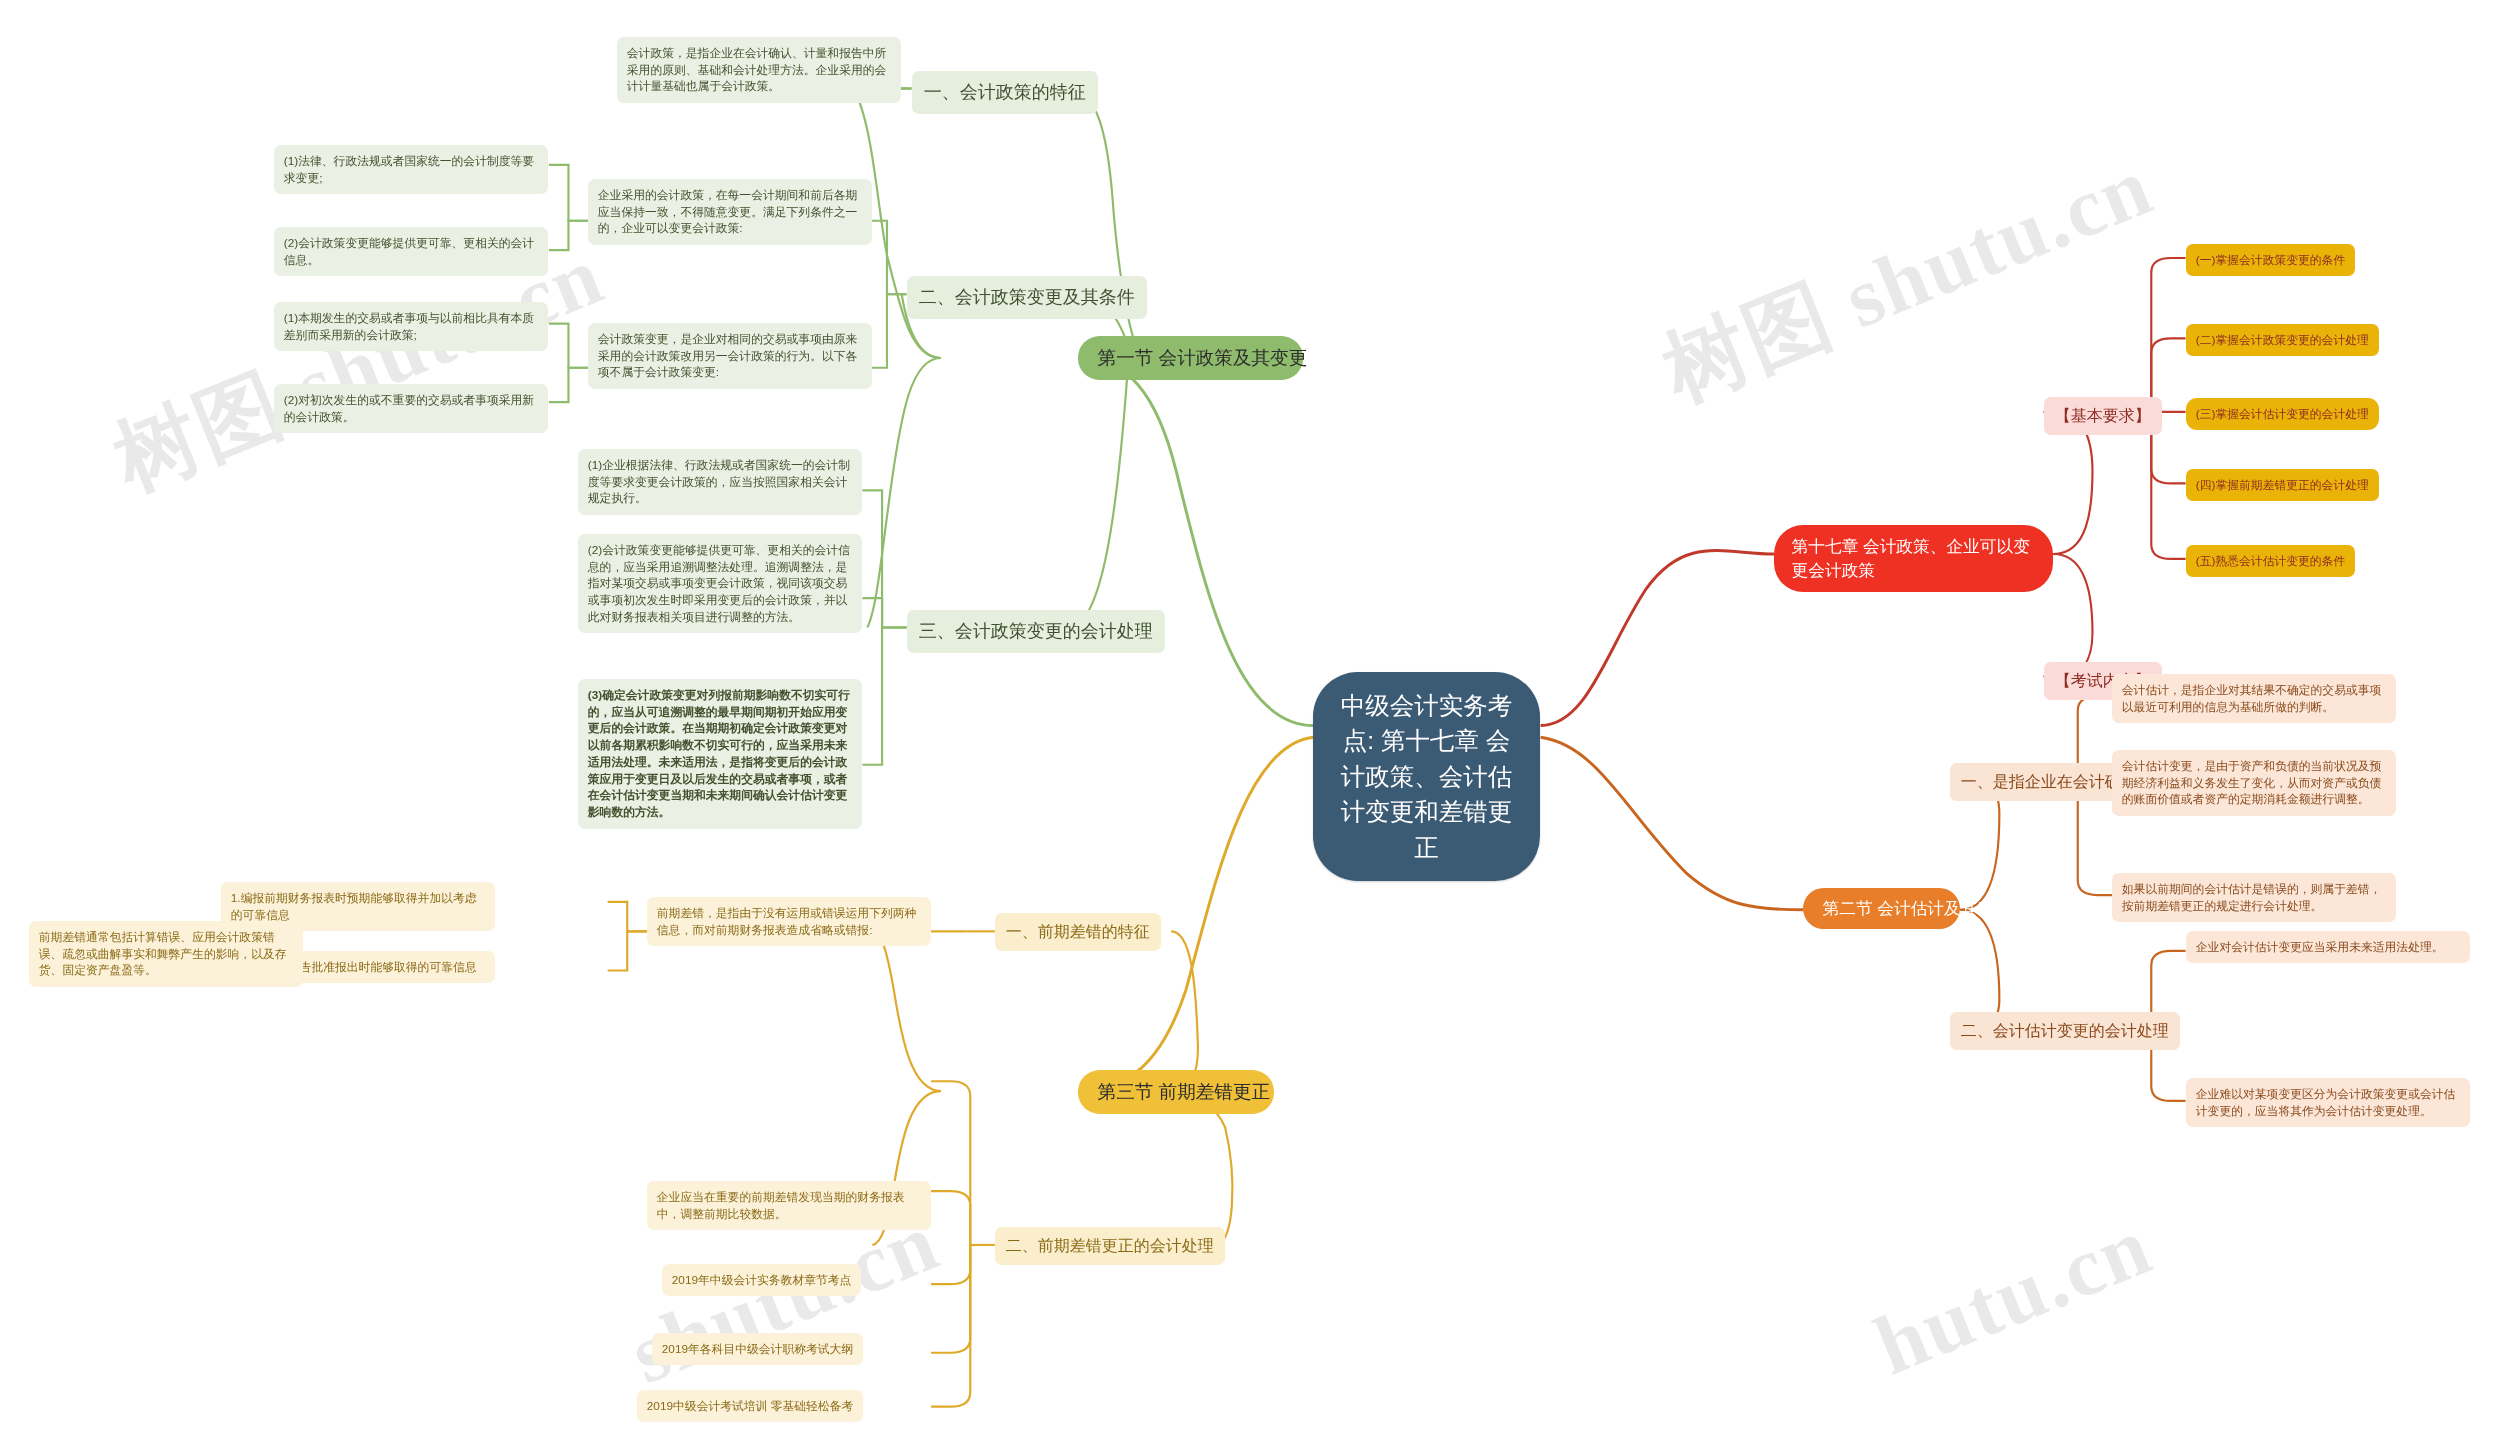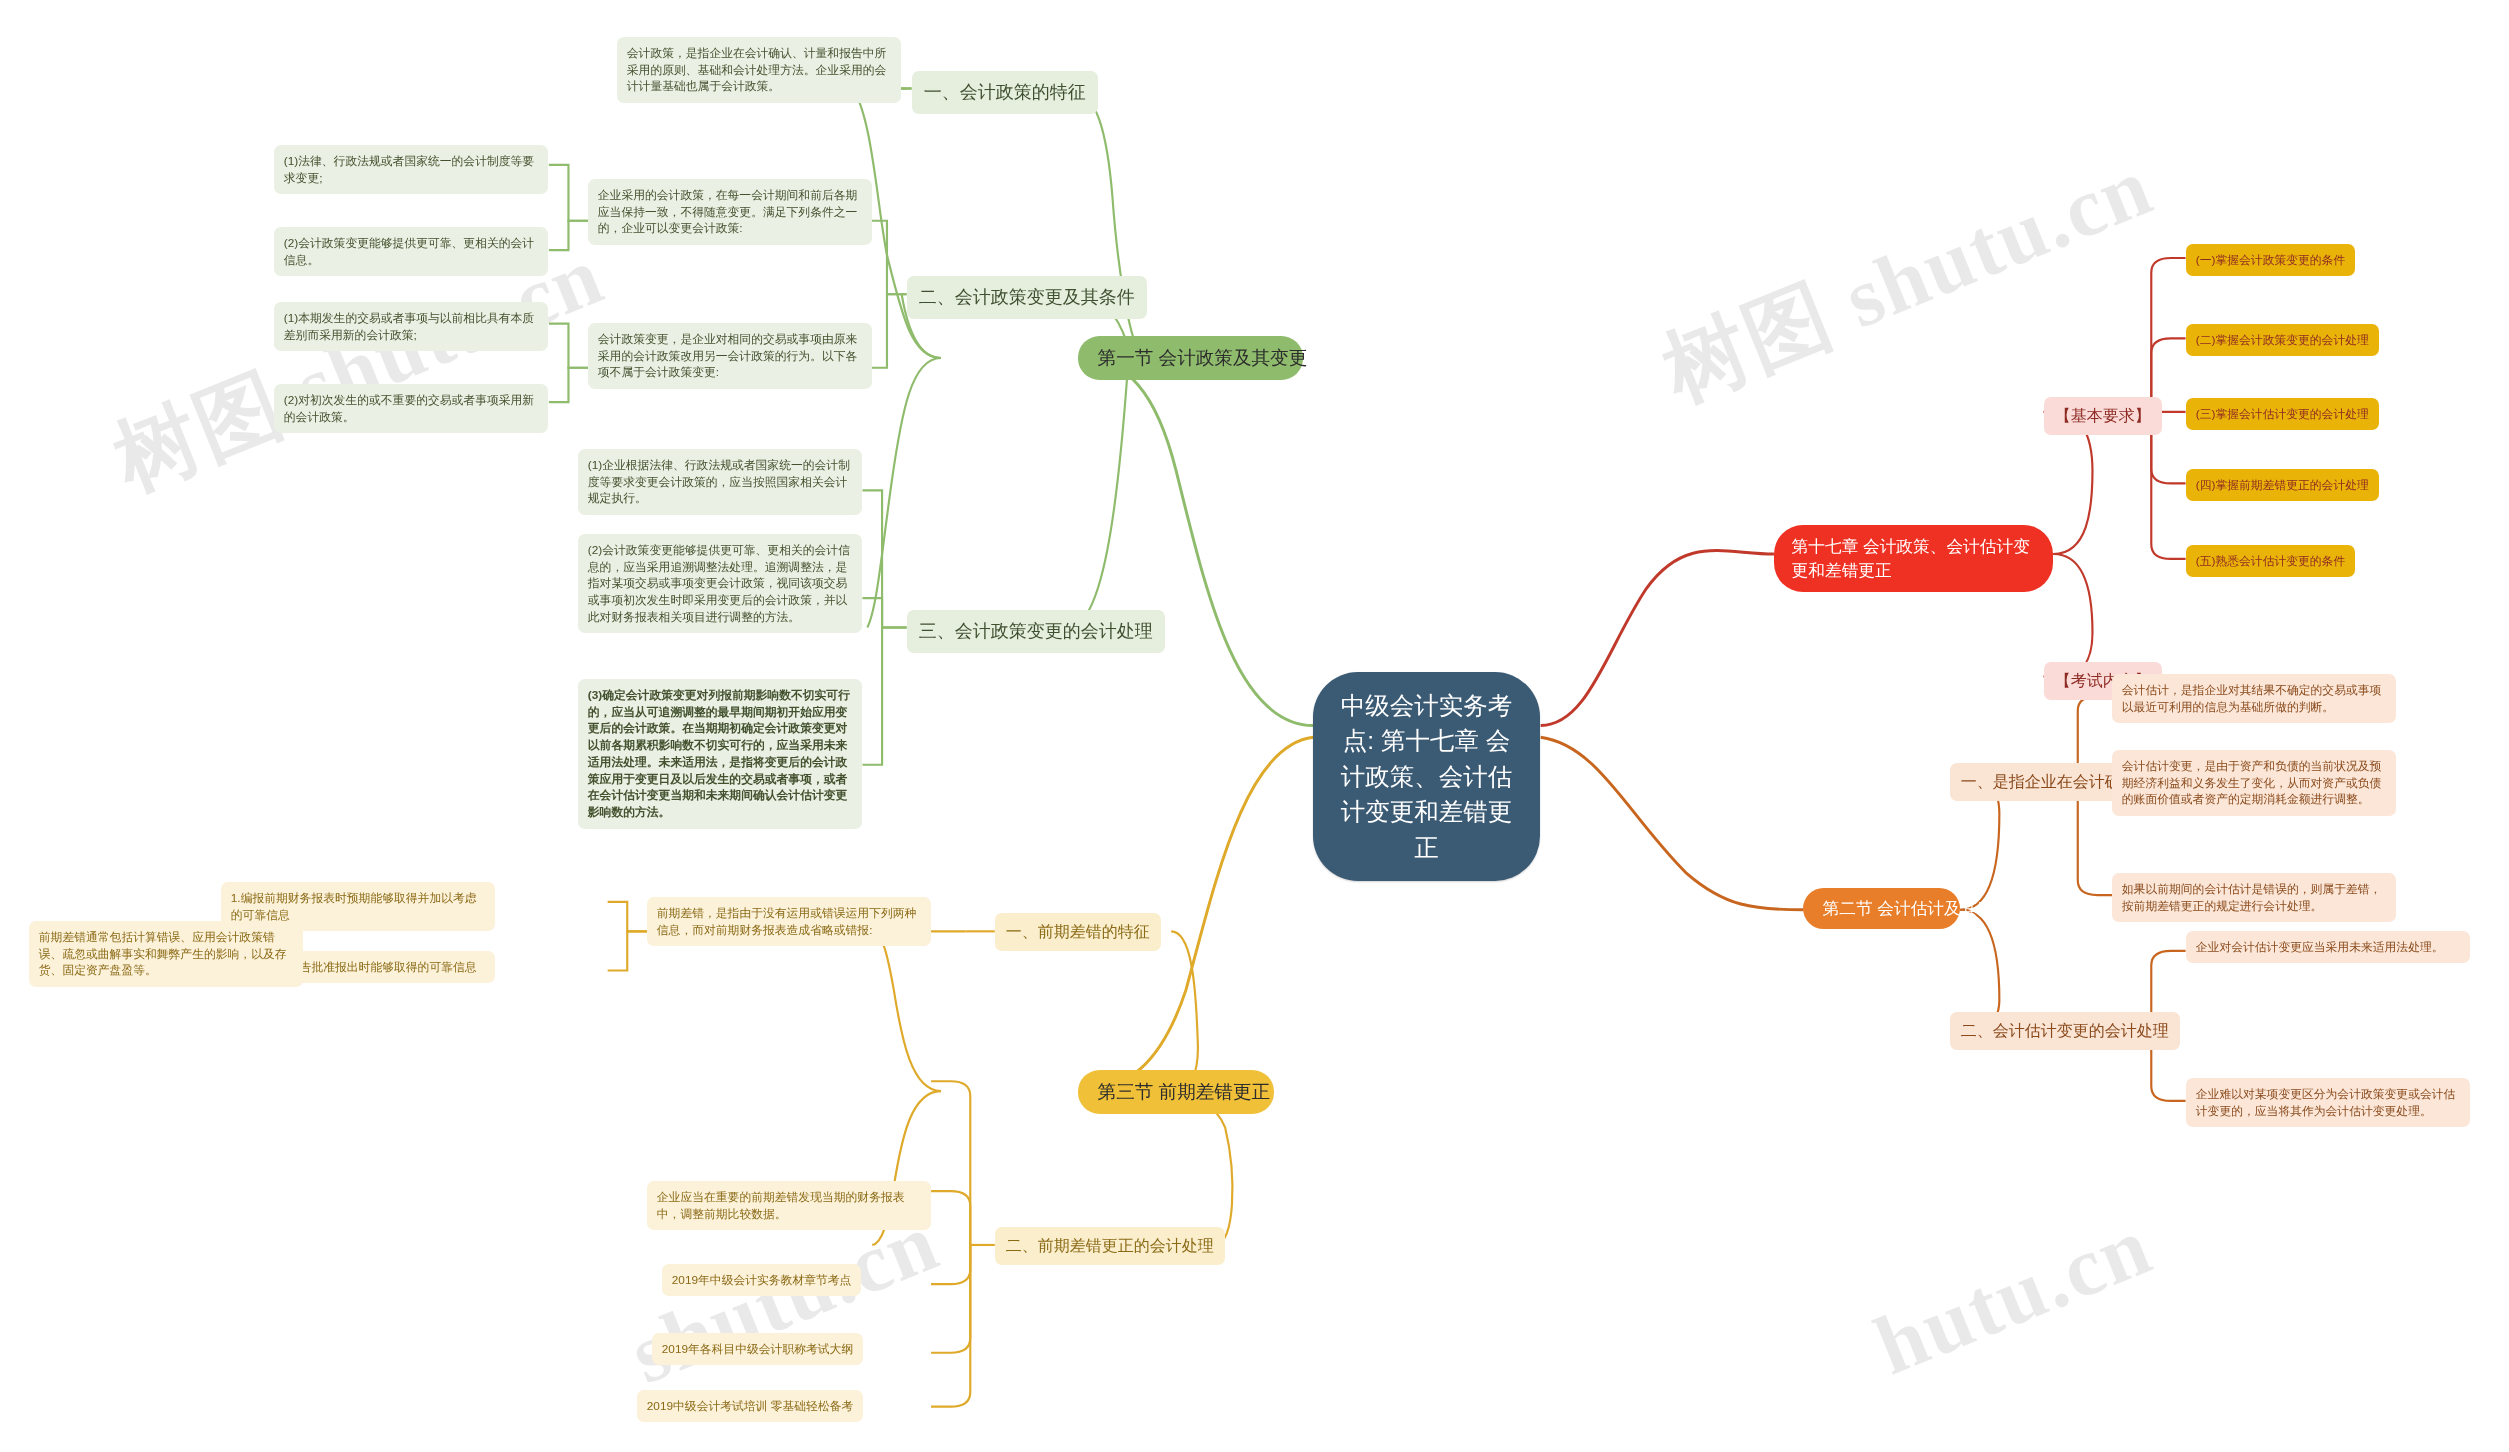--- a/index.html
+++ b/index.html
@@ -186,28 +186,28 @@
   <div class="node g2 sz-md" style="left:274px; top:227px; width:274px;">(2)会计政策变更能够提供更可靠、更相关的会计信息。</div>
 
   <div class="node g2 sz-md" style="left:588px; top:323px; width:284px;">会计政策变更，是企业对相同的交易或事项由原来采用的会计政策改用另一会计政策的行为。以下各项不属于会计政策变更:</div>
   <div class="node g2 sz-md" style="left:274px; top:302px; width:274px;">(1)本期发生的交易或者事项与以前相比具有本质差别而采用新的会计政策;</div>
   <div class="node g2 sz-md" style="left:274px; top:384px; width:274px;">(2)对初次发生的或不重要的交易或者事项采用新的会计政策。</div>
 
   <div class="node g2 sz-md" style="left:578px; top:449px; width:284px;">(1)企业根据法律、行政法规或者国家统一的会计制度等要求变更会计政策的，应当按照国家相关会计规定执行。</div>
   <div class="node g2 sz-md" style="left:578px; top:534px; width:284px;">(2)会计政策变更能够提供更可靠、更相关的会计信息的，应当采用追溯调整法处理。追溯调整法，是指对某项交易或事项变更会计政策，视同该项交易或事项初次发生时即采用变更后的会计政策，并以此对财务报表相关项目进行调整的方法。</div>
   <div class="node g2 sz-md" style="left:578px; top:679px; width:284px;font-weight:bold;">(3)确定会计政策变更对列报前期影响数不切实可行的，应当从可追溯调整的最早期间期初开始应用变更后的会计政策。在当期期初确定会计政策变更对以前各期累积影响数不切实可行的，应当采用未来适用法处理。未来适用法，是指将变更后的会计政策应用于变更日及以后发生的交易或者事项，或者在会计估计变更当期和未来期间确认会计估计变更影响数的方法。</div>
 
-  <div class="node pill red" style="left:1774px; top:525px; width:279px; font-size:16.7px; padding:9.8px 17.6px;">第十七章 会计政策、会计估计变更和差错更正</div>
+  <div class="node pill red" style="left:1774px; top:525px; width:279px; font-size:16.7px; padding:9.8px 17.6px;">第十七章 会计政策、企业可以变更会计政策</div>
 
   <div class="node r1 sz-hd2" style="left:2044px; top:397px;">【基本要求】</div>
   <div class="node r1 sz-hd2" style="left:2044px; top:662px;">【考试内容】</div>
 
   <div class="node r2 sz-md" style="left:2186px; top:244px;">(一)掌握会计政策变更的条件</div>
   <div class="node r2 sz-md" style="left:2186px; top:324px;">(二)掌握会计政策变更的会计处理</div>
-  <div class="node r2 sz-md" style="left:2186px; top:398px;">(三)掌握会计估计变更的会计处理</div>
+  <div class="node r2 sz-md" style="left:2186px; top:398px;border-radius:11px;">(三)掌握会计估计变更的会计处理</div>
   <div class="node r2 sz-md" style="left:2186px; top:469px;">(四)掌握前期差错更正的会计处理</div>
   <div class="node r2 sz-md" style="left:2186px; top:545px;">(五)熟悉会计估计变更的条件</div>
 
   <div class="node pill orange" style="left:1803px; top:888px; width:157px; font-size:16.7px;">第二节 会计估计及其变更</div>
 
   <div class="node o1 sz-hd2" style="left:1950px; top:763px;">一、是指企业在会计确认</div>
   <div class="node o1 sz-hd2" style="left:1950px; top:1012px;">二、会计估计变更的会计处理</div>
 
   <div class="node o2 sz-md" style="left:2112px; top:674px; width:284px;">会计估计，是指企业对其结果不确定的交易或事项以最近可利用的信息为基础所做的判断。</div>
   <div class="node o2 sz-md" style="left:2112px; top:750px; width:284px;">会计估计变更，是由于资产和负债的当前状况及预期经济利益和义务发生了变化，从而对资产或负债的账面价值或者资产的定期消耗金额进行调整。</div>

